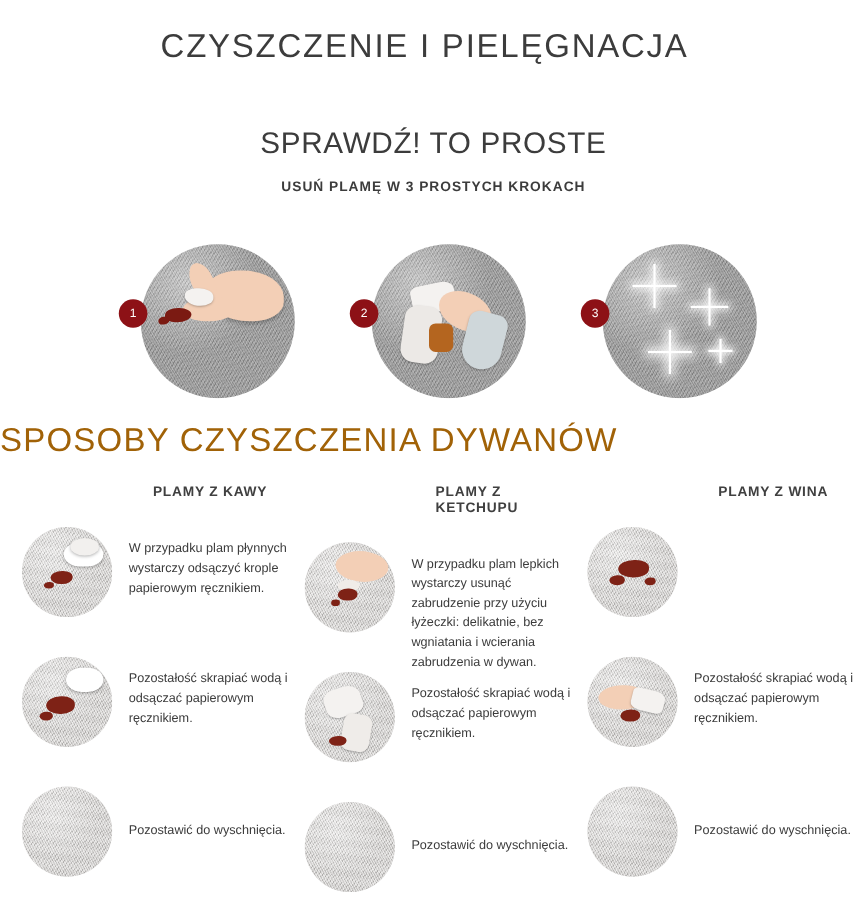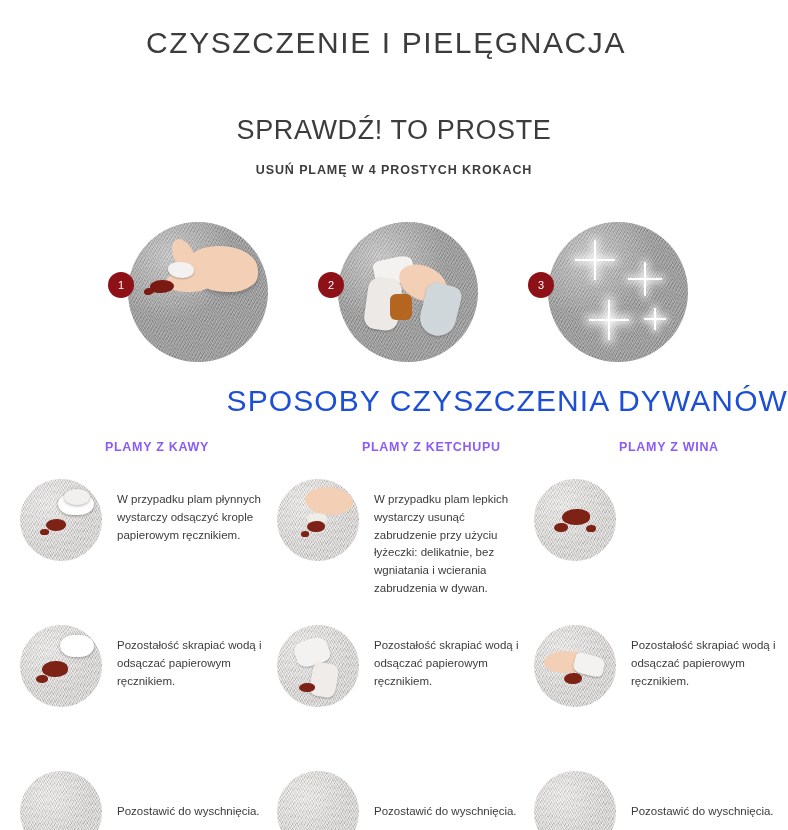--- a/index.html
+++ b/index.html
@@ -38,25 +38,25 @@
   }
   .sub-sub-title {
     text-align: center;
     font-size: 12.5px;
     letter-spacing: 0.9px;
     font-weight: 600;
     color: #3c3c3c;
     margin: 17px 0 0 0;
   }
   .section-title {
-    text-align: right;
+    text-align: left;
     font-size: 30px;
     letter-spacing: 1.1px;
     font-weight: 400;
-    color: #1d4ed8;
+    color: #a16207;
     margin: 0;
     position: absolute;
     top: 384px;
     left: 0;
     width: 100%;
   }
 
   
   .steps {
     position: absolute;
@@ -151,27 +151,26 @@
     width: 250px;
   }
   .col-1 { left: 20px; }
   .col-2 { left: 277px; }
   .col-3 { left: 534px; }
 
   .col-head {
     font-size: 12.5px;
     font-weight: 700;
     letter-spacing: 0.7px;
-    color: #8b5cf6;
-    margin: 0 0 0 85px;
+    color: #404040;
+    margin: 0 0 0 119px;
   }
   .row {
     position: relative;
     height: 118px;
-    margin-top: 28px;
   }
   .row-1 { margin-top: 25px; }
   .thumb {
     position: absolute;
     left: 0;
     top: 0;
     width: 82px;
     height: 82px;
     border-radius: 50%;
     overflow: hidden;
@@ -217,21 +216,21 @@
     position: absolute;
     background: #f0ece8;
     border-radius: 50%;
   }
 </style>
 </head>
 <body>
 
 <h1 class="main-title">CZYSZCZENIE I PIELĘGNACJA</h1>
 <h2 class="sub-title">SPRAWDŹ! TO PROSTE</h2>
-<p class="sub-sub-title">USUŃ PLAMĘ W 4 PROSTYCH KROKACH</p>
+<p class="sub-sub-title">USUŃ PLAMĘ W 3 PROSTYCH KROKACH</p>
 
 <div class="steps">
 
   <div class="step step-1">
     <div class="circle-img">
       <div class="carpet-noise"></div>
 
       <div class="hand hand-shadow" style="left:58px; top:24px; width:72px; height:46px; border-radius:45% 55% 40% 60%;"></div>
       <div class="hand" style="left:38px; top:48px; width:46px; height:22px; border-radius:60% 40% 50% 50%;"></div>
       <div class="hand" style="left:46px; top:16px; width:20px; height:36px; border-radius:50% 50% 40% 40%; transform:rotate(-25deg);"></div>

